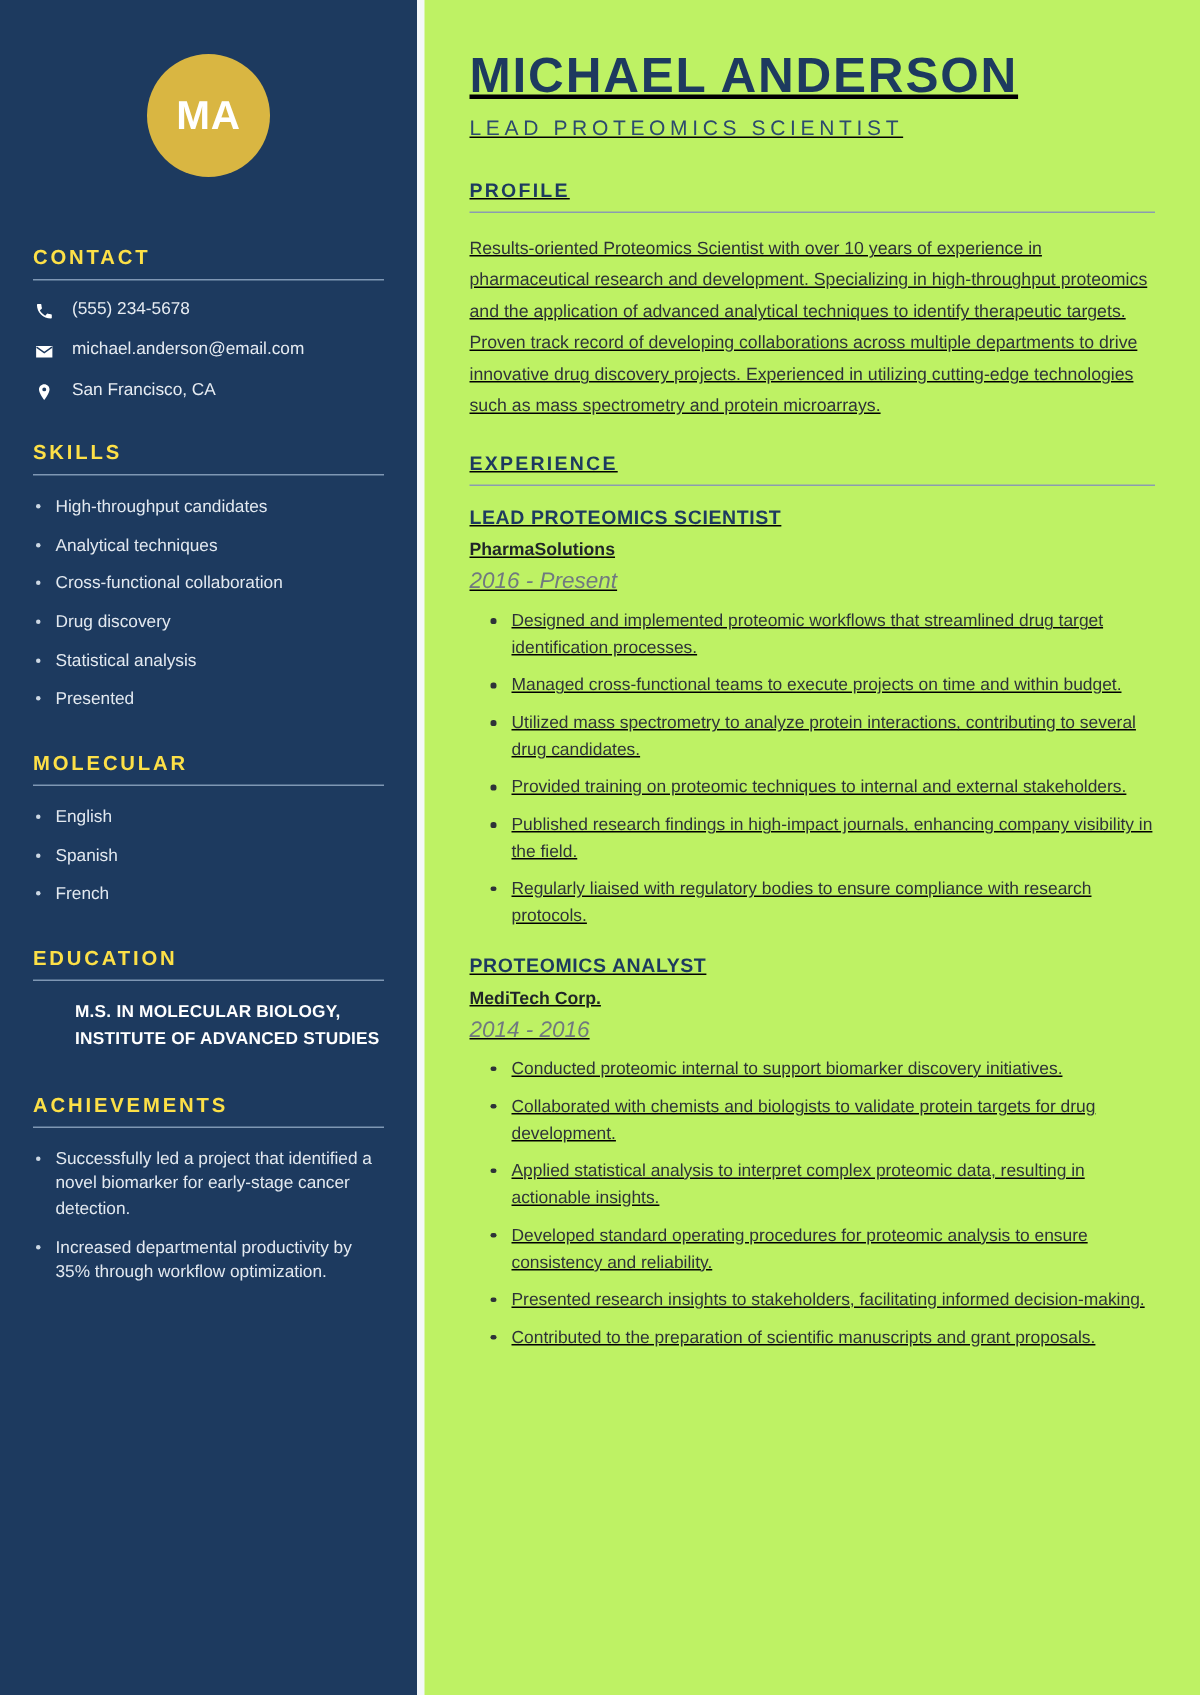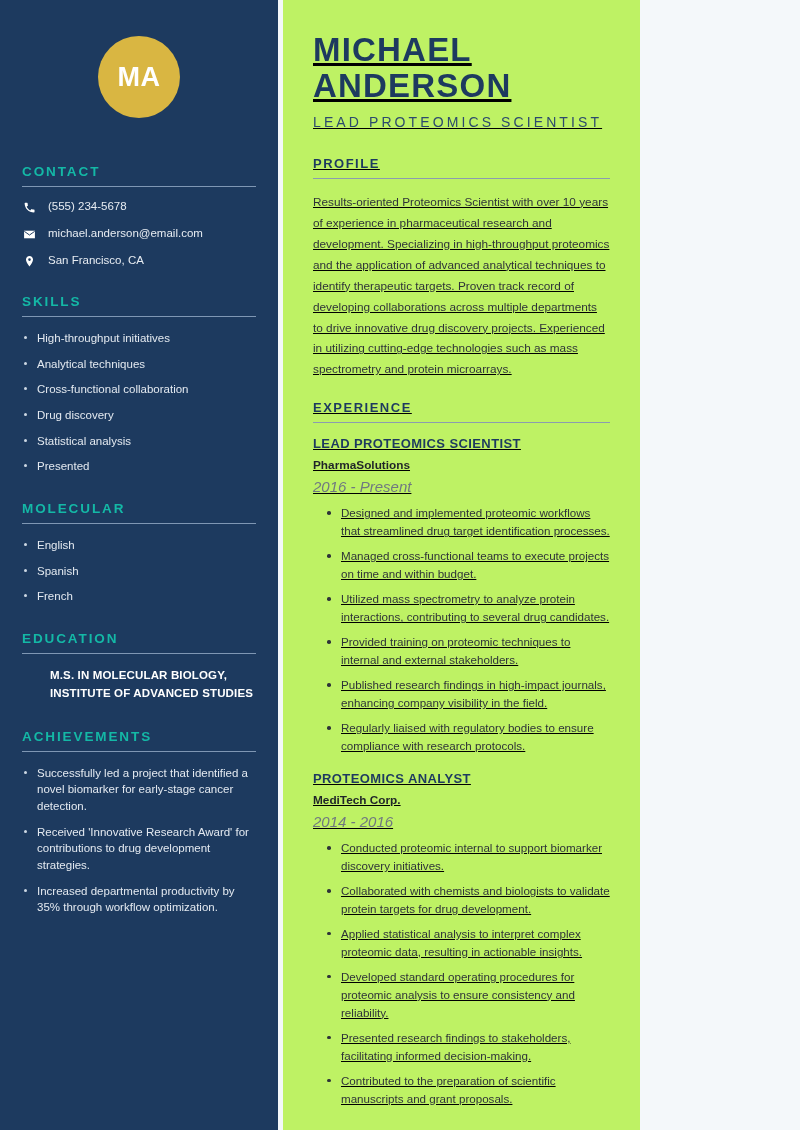--- a/index.html
+++ b/index.html
@@ -6,21 +6,21 @@
 
   html, body {
     width: 800px;
     height: 1130px;
     background: #f4f8fa;
     font-family: "Liberation Sans", sans-serif;
   }
 
   .resume {
     position: relative;
-    width: 640px;
+    width: 800px;
     height: 1130px;
     background: #f4f8fa;
     display: flex;
     overflow: hidden;
   }
 
   
   .sidebar {
     width: 278px;
     min-width: 278px;
@@ -50,21 +50,21 @@
     font-weight: bold;
     letter-spacing: 0.5px;
   }
 
   .side-section { margin-bottom: 26px; }
 
   .side-heading {
     font-size: 13.5px;
     font-weight: bold;
     letter-spacing: 1.9px;
-    color: #14b8a6;
+    color: #fde047;
     padding-bottom: 7px;
   }
 
   .side-rule {
     height: 1px;
     background: #7f97b4;
     margin-bottom: 13px;
   }
 
   .contact-row {
@@ -256,21 +256,21 @@
           </svg>
         </span>
         <span>San Francisco, CA</span>
       </div>
     </section>
 
     <section class="side-section">
       <div class="side-heading">SKILLS</div>
       <div class="side-rule"></div>
       <ul class="side-list">
-        <li>High-throughput initiatives</li>
+        <li>High-throughput candidates</li>
         <li>Analytical techniques</li>
         <li>Cross-functional collaboration</li>
         <li>Drug discovery</li>
         <li>Statistical analysis</li>
         <li>Presented</li>
       </ul>
     </section>
 
     <section class="side-section">
       <div class="side-heading">MOLECULAR</div>
@@ -287,21 +287,20 @@
       <div class="side-rule"></div>
       <div class="edu-line">M.S. IN MOLECULAR BIOLOGY,</div>
       <div class="edu-line">INSTITUTE OF ADVANCED STUDIES</div>
     </section>
 
     <section class="side-section">
       <div class="side-heading">ACHIEVEMENTS</div>
       <div class="side-rule"></div>
       <ul class="side-list">
         <li>Successfully led a project that identified a novel biomarker for early-stage cancer detection.</li>
-        <li>Received 'Innovative Research Award' for contributions to drug development strategies.</li>
         <li>Increased departmental productivity by 35% through workflow optimization.</li>
       </ul>
     </section>
 
   </aside>
 
   <div class="gutter"></div>
 
   <main class="main">
 
@@ -336,21 +335,21 @@
 
       <article class="exp-entry">
         <div class="exp-role">PROTEOMICS ANALYST</div>
         <div class="exp-company">MediTech Corp.</div>
         <div class="exp-dates">2014 - 2016</div>
         <ul class="exp-list">
           <li>Conducted proteomic internal to support biomarker discovery initiatives.</li>
           <li>Collaborated with chemists and biologists to validate protein targets for drug development.</li>
           <li>Applied statistical analysis to interpret complex proteomic data, resulting in actionable insights.</li>
           <li>Developed standard operating procedures for proteomic analysis to ensure consistency and reliability.</li>
-          <li>Presented research findings to stakeholders, facilitating informed decision-making.</li>
+          <li>Presented research insights to stakeholders, facilitating informed decision-making.</li>
           <li>Contributed to the preparation of scientific manuscripts and grant proposals.</li>
         </ul>
       </article>
 
     </section>
 
   </main>
 
 </div>
 

